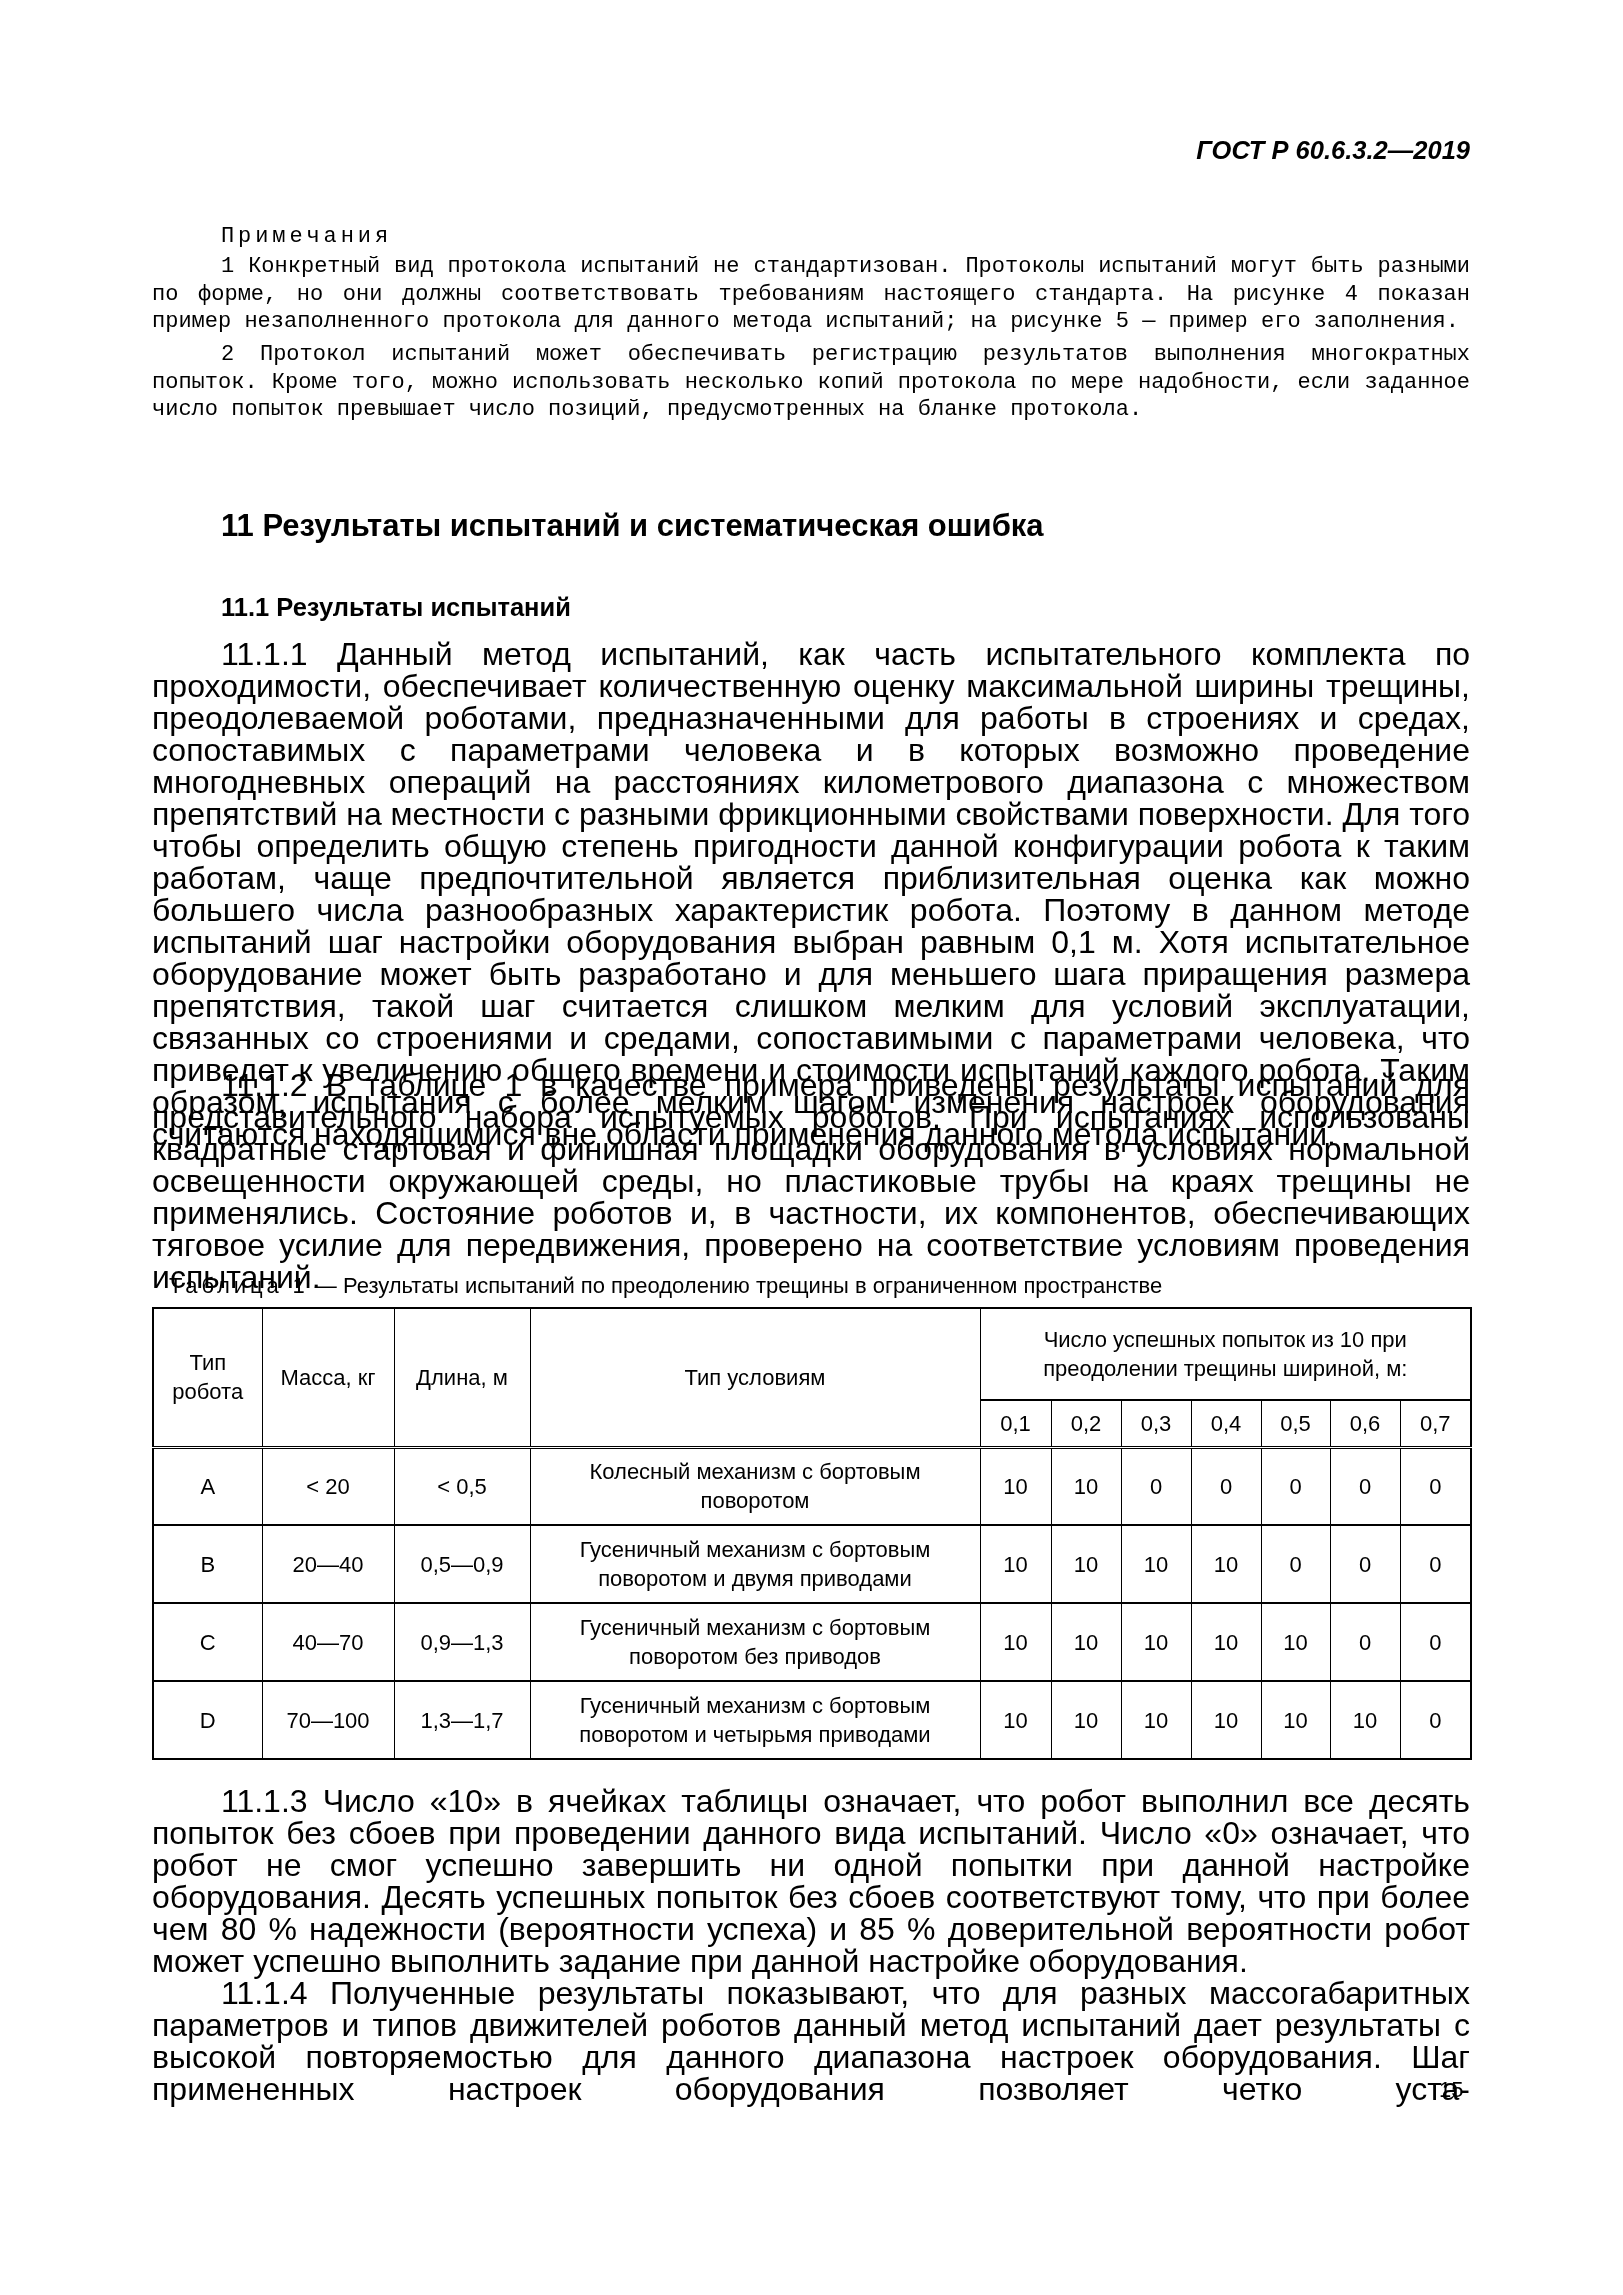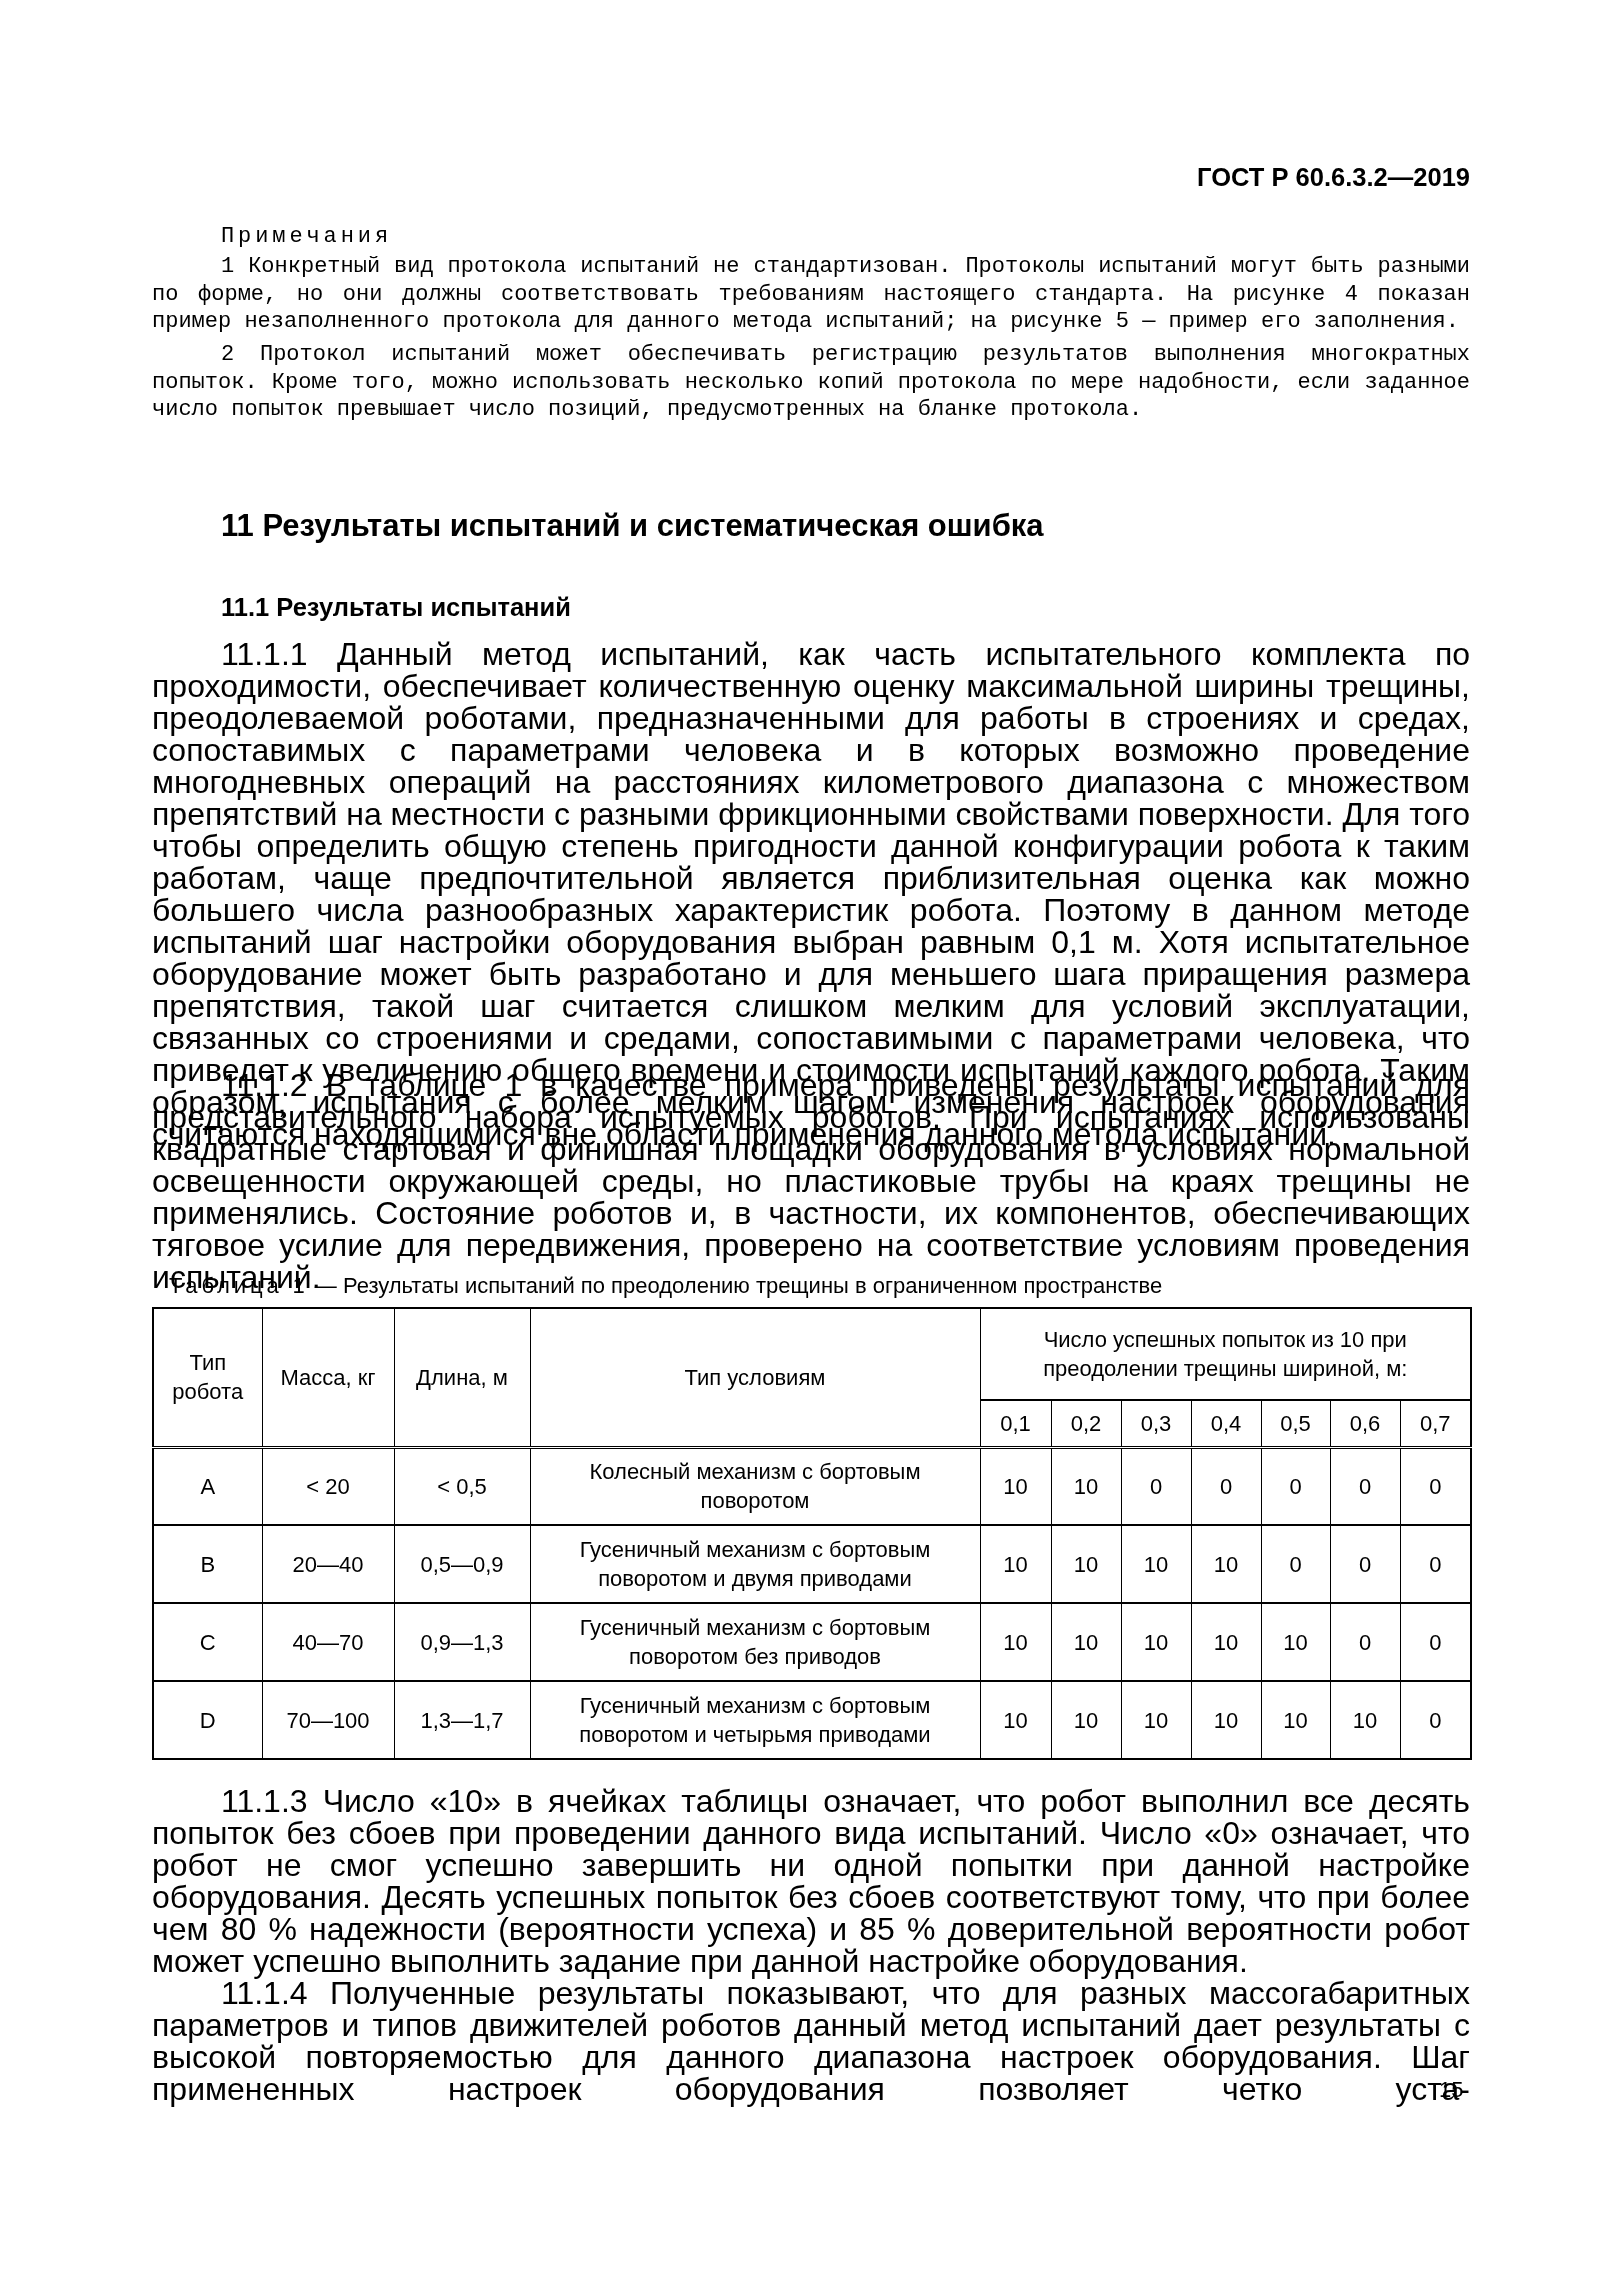--- a/index.html
+++ b/index.html
@@ -1,19 +1,19 @@
 <!DOCTYPE html>
 <html style="font-size:10.5px"><head>
 <meta charset="utf-8">
 <style>
   html, body { margin: 0; padding: 0; background: #ffffff; }
   body { width: 1624px; height: 2295px; position: relative; overflow: hidden;
          font-family: "Liberation Sans", sans-serif; color: #000; }
   .abs { position: absolute; }
-  .doc-header { right: 154px; top: 162px; font-weight: bold; font-size: 25.5px; line-height: 31px; }
+  .doc-header { right: 154px; top: 135px; font-weight: bold; font-size: 25.5px; line-height: 31px; font-style: italic; }
   .notes { left: 152px; width: 1318px; top: 223px; font-size: 22px; line-height: 27.5px; font-family: Liberation Mono, monospace; }
   .notes-title { padding-left: 69px; letter-spacing: 3.9px; margin-bottom: 2.6px; }
   .note { text-indent: 69px; text-align: justify; margin-bottom: 5.9px; }
   .h1 { left: 221px; top: 507px; font-weight: bold; font-size: 31px; line-height: 37px; }
   .h2 { left: 221px; top: 592px; font-weight: bold; font-size: 25.5px; line-height: 30px; }
   .body { left: 152px; width: 1318px; font-size: 32px; line-height: 32px; }
   .para { text-indent: 69px; text-align: justify; margin: 0; }
   .b1 { top: 638px; }
   .b2 { top: 1069px; }
   .b3 { top: 1785px; }

